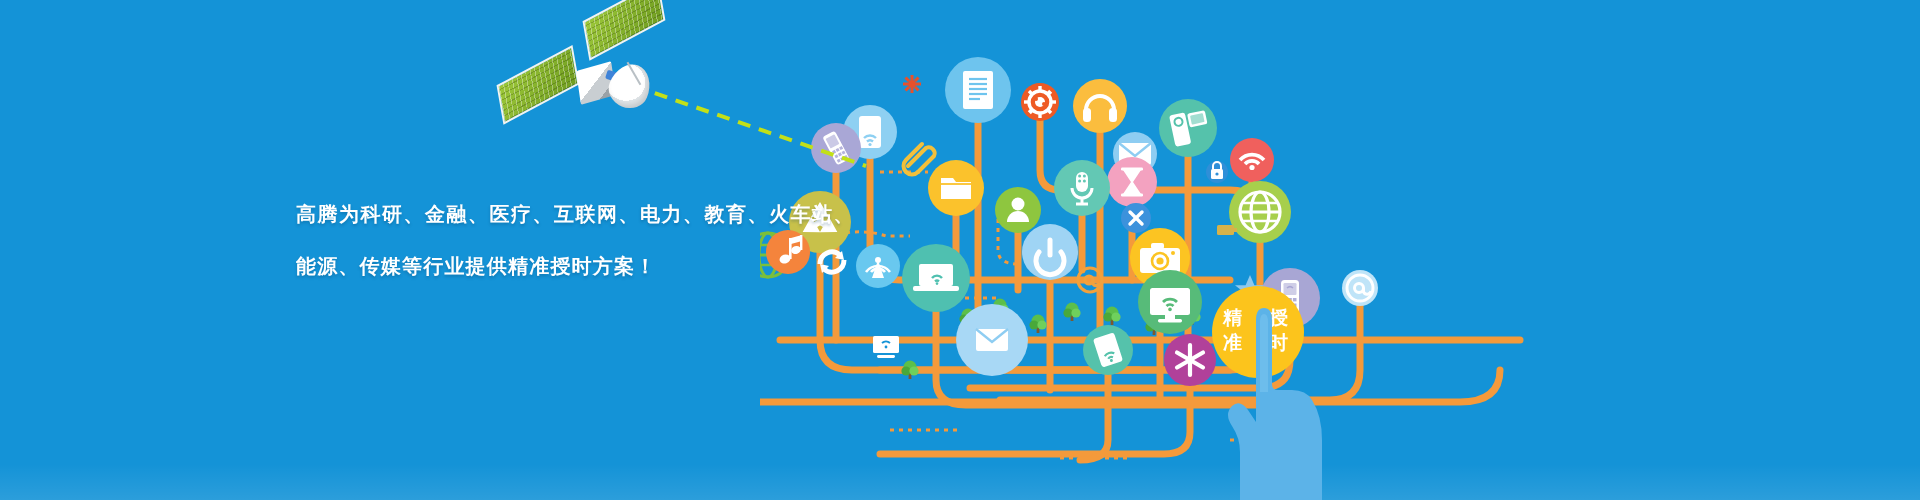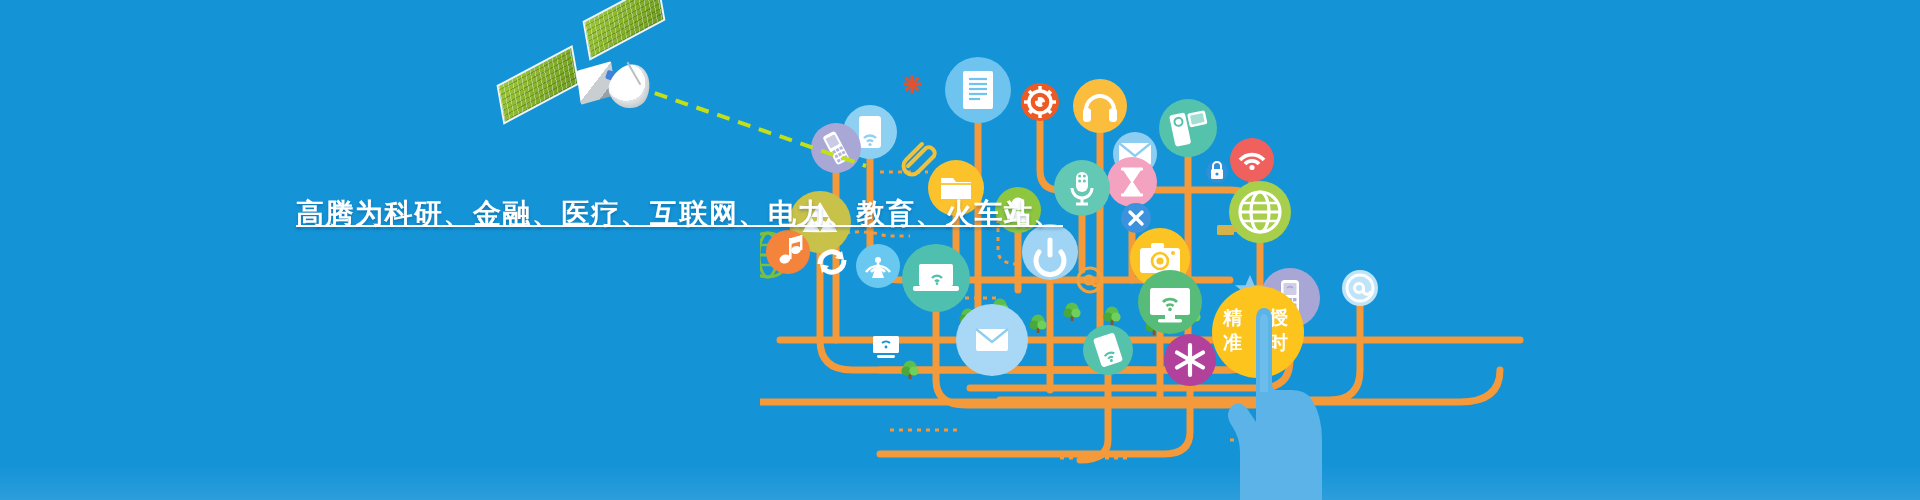--- a/index.html
+++ b/index.html
@@ -13,27 +13,26 @@
     background:#1493d7;
   }
 
   
   #headline{
     position:absolute;left:296px;top:188px;width:620px;
     z-index:40;
   }
   .hl-line{
     color:#ffffff;
-    font-size:28px;
+    font-size:20px;
     font-weight:bold;
     letter-spacing:1.5px;
     line-height:52px;
     white-space:nowrap;
     text-shadow:0 2px 3px rgba(0,60,100,.30);
-    text-decoration:underline;
   }
   .hl-line.l2{letter-spacing:1.2px;}
 
   
   #satellite{
     position:absolute;left:498px;top:14px;width:180px;height:130px;z-index:30;
   }
   .panel{
     position:absolute;
     background:
@@ -115,20 +114,21 @@
     <div id="satneck"></div>
     <div id="satdish"></div>
   </div>
 
   <svg id="beam" viewBox="0 0 240 90">
     <line x1="4" y1="6" x2="236" y2="86" stroke="#c2e018" stroke-width="4" stroke-dasharray="13 9" stroke-linecap="butt"></line>
   </svg>
 
   <div id="headline">
     <div class="hl-line l1">高腾为科研、金融、医疗、互联网、电力、教育、火车站、</div>
+    <div class="hl-line l2">能源、传媒等行业提供精准授时方案！</div>
   </div>
 
   <svg id="tree" viewBox="0 0 780 460">
     <defs>
       <g id="gl-document">
         <rect x="-15" y="-19" width="30" height="38" rx="2" fill="#fff"></rect>
         <g stroke="#6ec4ee" stroke-width="2.2">
           <line x1="-9" y1="-11" x2="9" y2="-11"></line>
             <line x1="-9" y1="-6" x2="9" y2="-6"></line>
           <line x1="-9" y1="-1" x2="9" y2="-1"></line>

